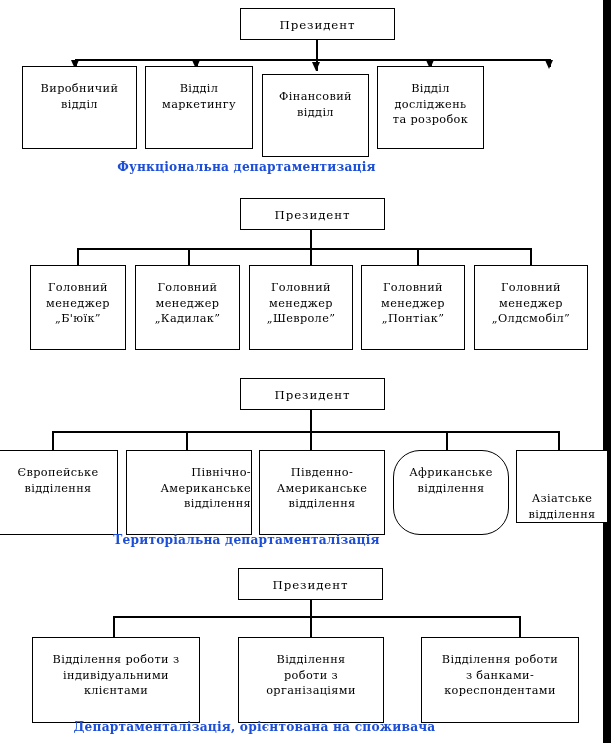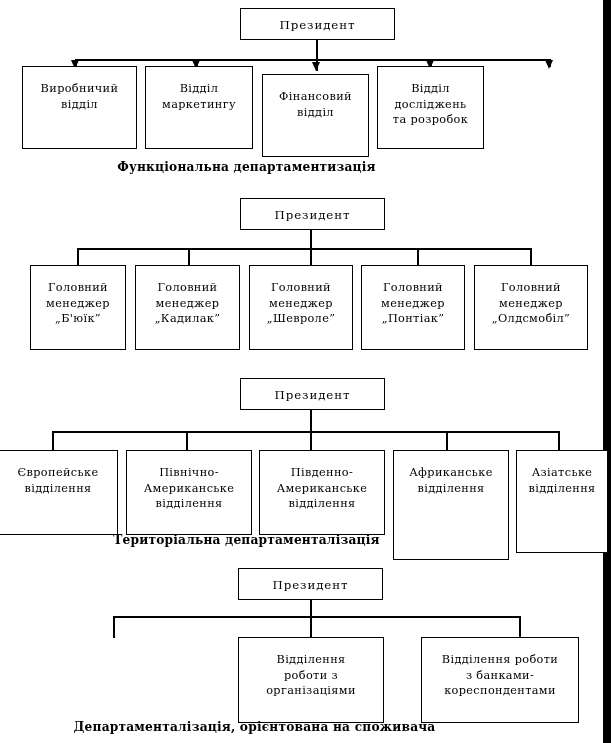--- a/index.html
+++ b/index.html
@@ -74,21 +74,21 @@
   }
   
   .caption {
     position: absolute;
     left: 0;
     width: 493px;
     text-align: center;
     font-weight: bold;
     font-size: 12.2px;
     letter-spacing: 0.2px;
-    color: #000000;
+    color: #1d4ed8;
     font-family: "DejaVu Serif", "Liberation Serif", serif;
   }
 </style>
 </head>
 <body>
 
 <div class="page">
 
   <div class="section" style="top:0px;height:190px;">
 
@@ -187,55 +187,60 @@
     <div class="ln v" style="left:52px; top:61px; height:20px;"></div>
     <div class="ln v" style="left:186px; top:61px; height:20px;"></div>
     <div class="ln v" style="left:310px; top:61px; height:20px;"></div>
     <div class="ln v" style="left:446px; top:61px; height:20px;"></div>
     <div class="ln v" style="left:558px; top:61px; height:20px;"></div>
 
     <div class="box" style="left:-2px; top:80px; width:120px; height:85px;">
       <span class="txt">Європейське
 відділення</span>
     </div>
-    <div class="box" style="left:126px; top:80px; width:126px; height:85px;">
+    <div class="box" style="left:126px; top:80px; width:126px; height:85px;text-align:right;">
       <span class="txt">Північно-
 Американське
 відділення</span>
     </div>
     <div class="box" style="left:259px; top:80px; width:126px; height:85px;">
       <span class="txt">Південно-
 Американське
 відділення</span>
     </div>
-    <div class="box" style="left:393px; top:80px; width:116px; height:110px;">
+    <div class="box" style="left:393px; top:80px; width:116px; height:85px;border-radius:27px;">
       <span class="txt">Африканське
 відділення</span>
     </div>
-    <div class="box" style="left:516px; top:80px; width:92px; height:103px;">
+    <div class="box" style="left:516px; top:80px; width:92px; height:73px;align-items:flex-end;">
       <span class="txt">Азіатське
 відділення</span>
     </div>
 
     <div class="caption" style="top:163px;">Територіальна департаменталізація</div>
   </div>
 
   <div class="section" style="top:555px;height:188px;">
 
     <div class="box pres" style="left:238px; top:13px; width:145px; height:32px;">
       <span class="txt">Президент</span>
     </div>
 
     <div class="ln v" style="left:310px; top:45px; height:17px;"></div>
     <div class="ln h" style="left:113px; top:61px; width:406px;"></div>
 
     <div class="ln v" style="left:113px; top:61px; height:22px;"></div>
     <div class="ln v" style="left:310px; top:61px; height:22px;"></div>
     <div class="ln v" style="left:519px; top:61px; height:22px;"></div>
 
+    <div class="box" style="left:32px; top:82px; width:168px; height:86px;">
+      <span class="txt">Відділення роботи з
+індивідуальними
+клієнтами</span>
+    </div>
     <div class="box" style="left:238px; top:82px; width:146px; height:86px;">
       <span class="txt">Відділення
 роботи з
 організаціями</span>
     </div>
     <div class="box" style="left:421px; top:82px; width:158px; height:86px;">
       <span class="txt">Відділення роботи
 з банками-
 кореспондентами</span>
     </div>

